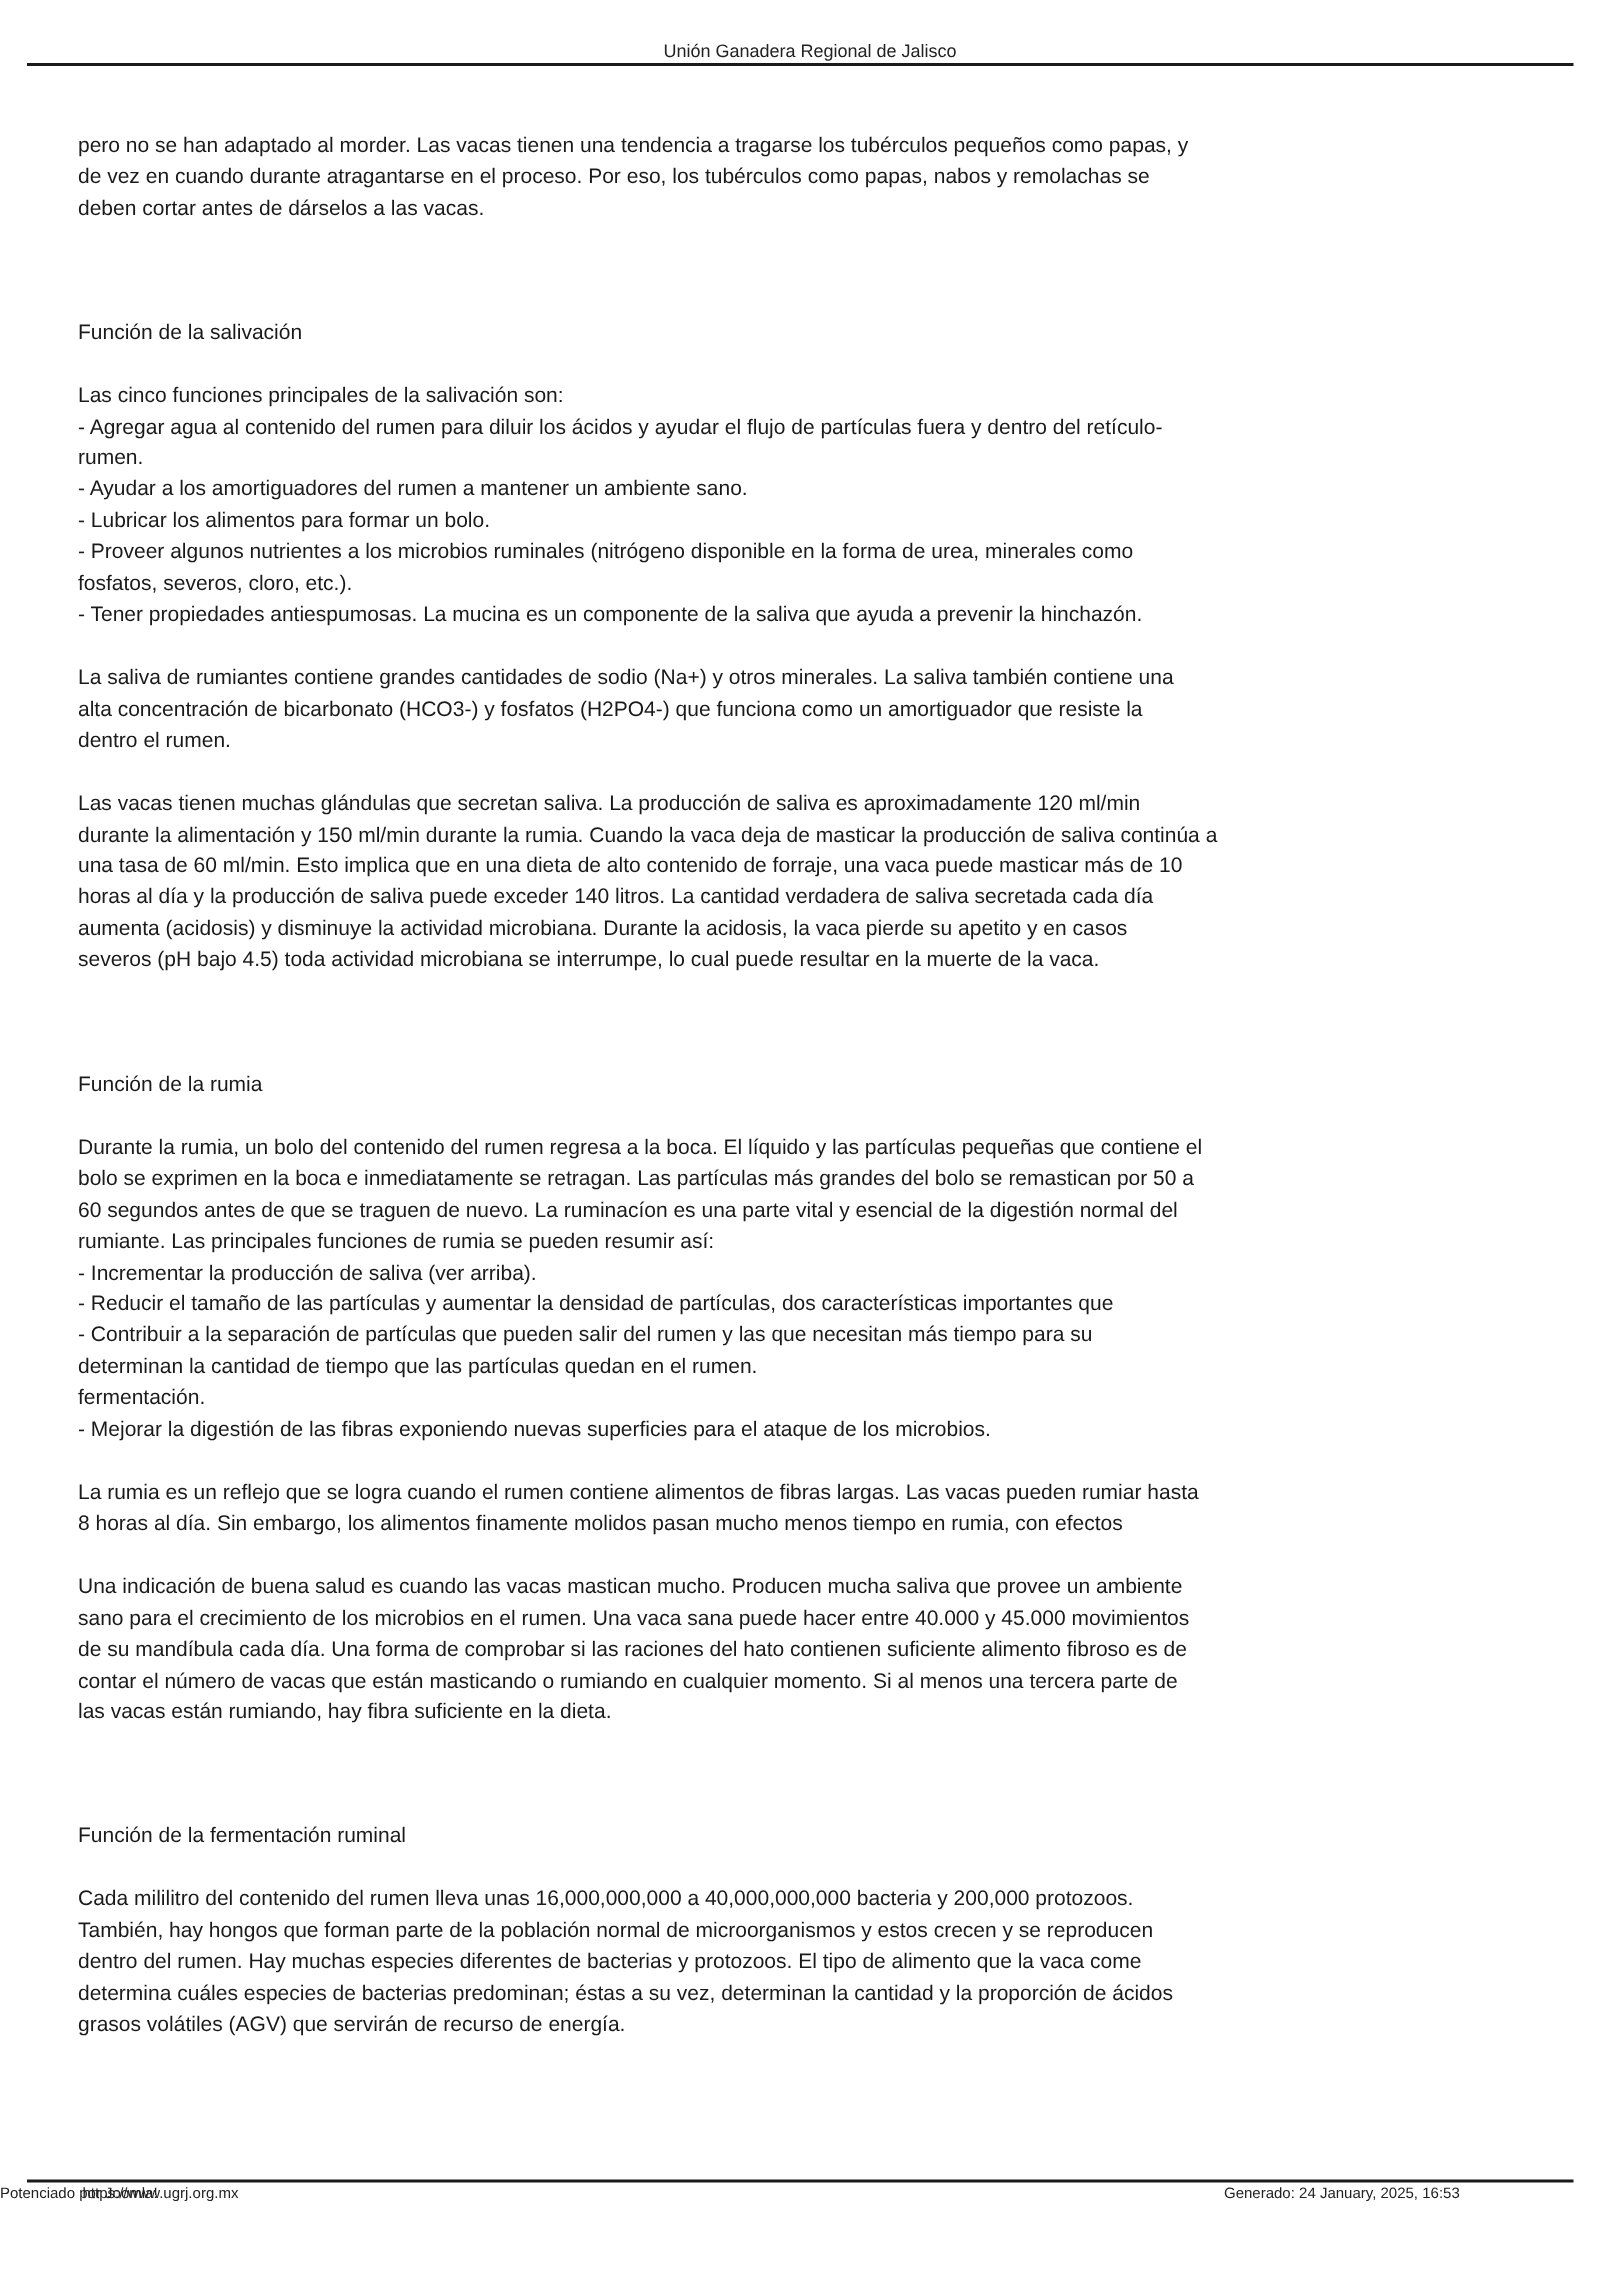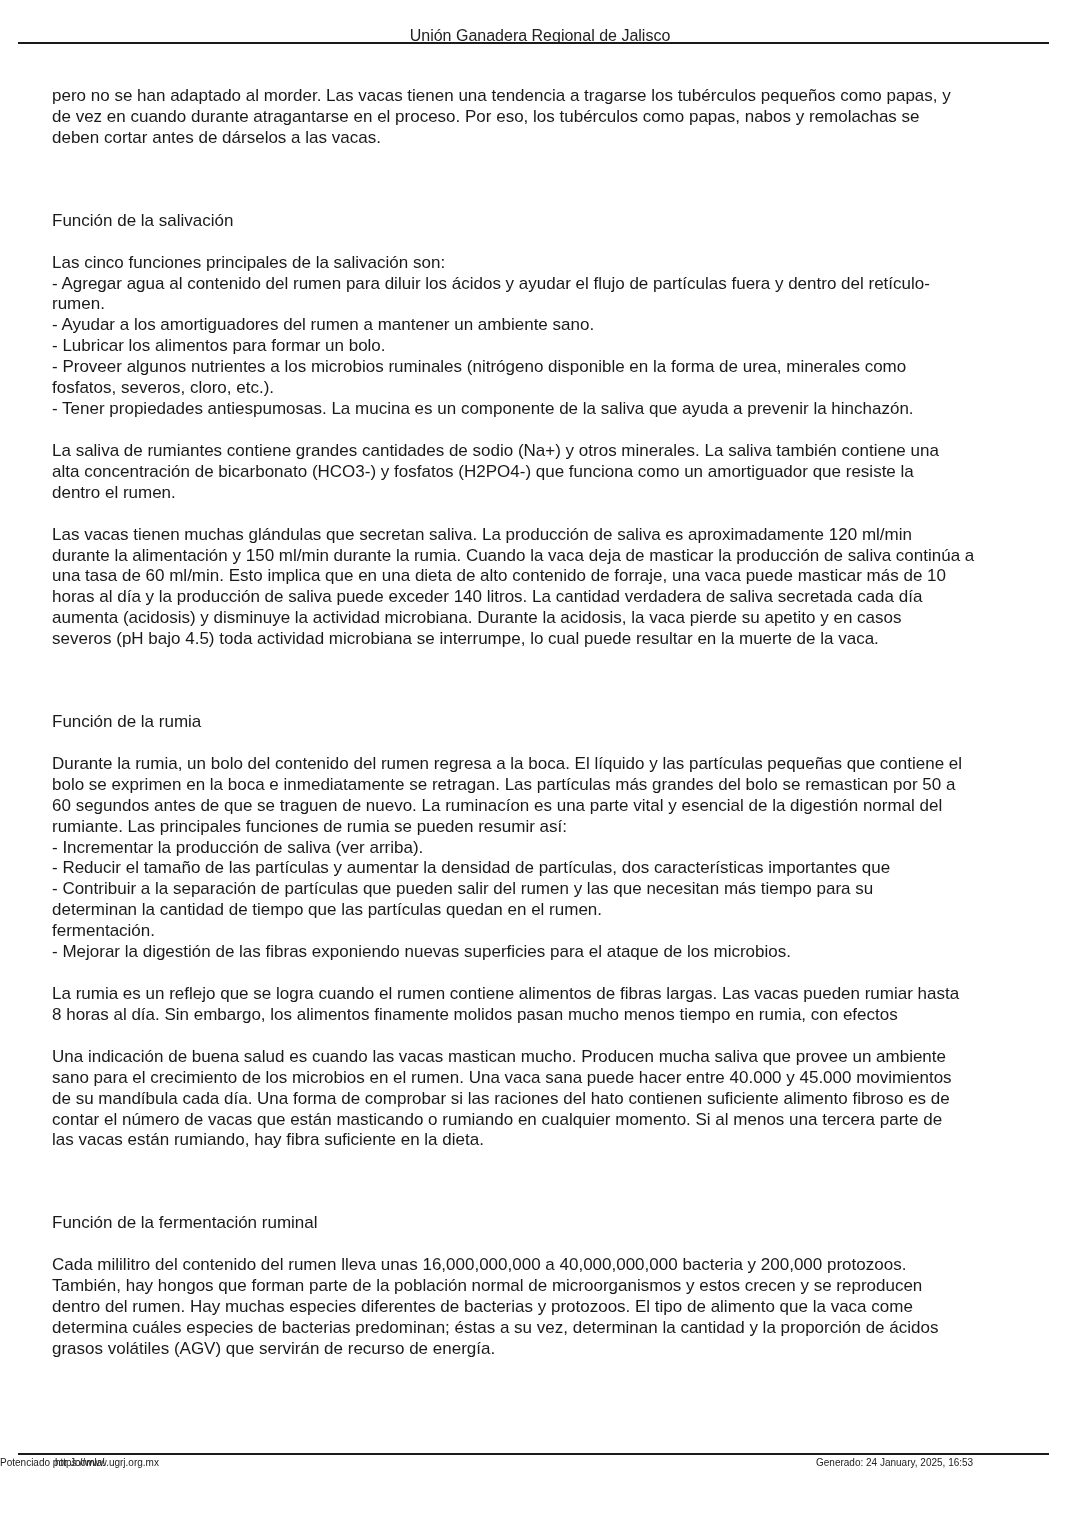--- a/index.html
+++ b/index.html
@@ -2,28 +2,28 @@
 <html><head>
 <meta charset="utf-8">
 <style>
   html, body { margin: 0; padding: 0; background: #ffffff; }
   body {
     width: 1080px; height: 1527px; position: relative; overflow: hidden;
     font-family: "Liberation Sans", sans-serif; color: #1a1a1a;
   }
   .header-title {
     position: absolute; top: 27px; left: 0; width: 1080px; text-align: center;
-    font-size: 16px; color: #222;
+    font-size: 12px; color: #222;
   }
   .rule { position: absolute; left: 18px; width: 1031px; height: 2px; background: #1a1a1a; }
   .rule.top { top: 42px; }
   .rule.bottom { top: 1453px; }
   .content {
     position: absolute; top: 86px; left: 52px; width: 990px;
-    font-size: 17px; line-height: 20.9px;
+    font-size: 14px; line-height: 20.9px;
   }
   .content p { margin: 0; white-space: normal; }
   .content .line { display: block; }
   .gap1 { height: 21px; }
   .gap3 { height: 62px; }
   .footer { position: absolute; top: 1457px; font-size: 10px; color: #222; }
   .footer.left { left: 55px; }
   .footer.center { left: 0; width: 864px; text-align: left; }
   .footer.right { left: 816px; }
 </style>

